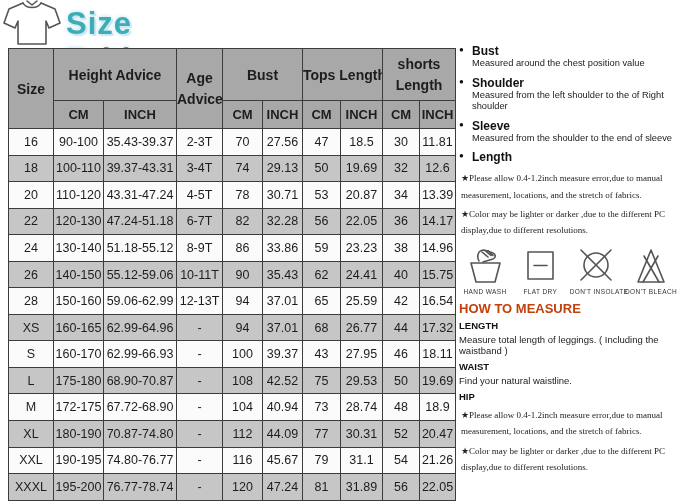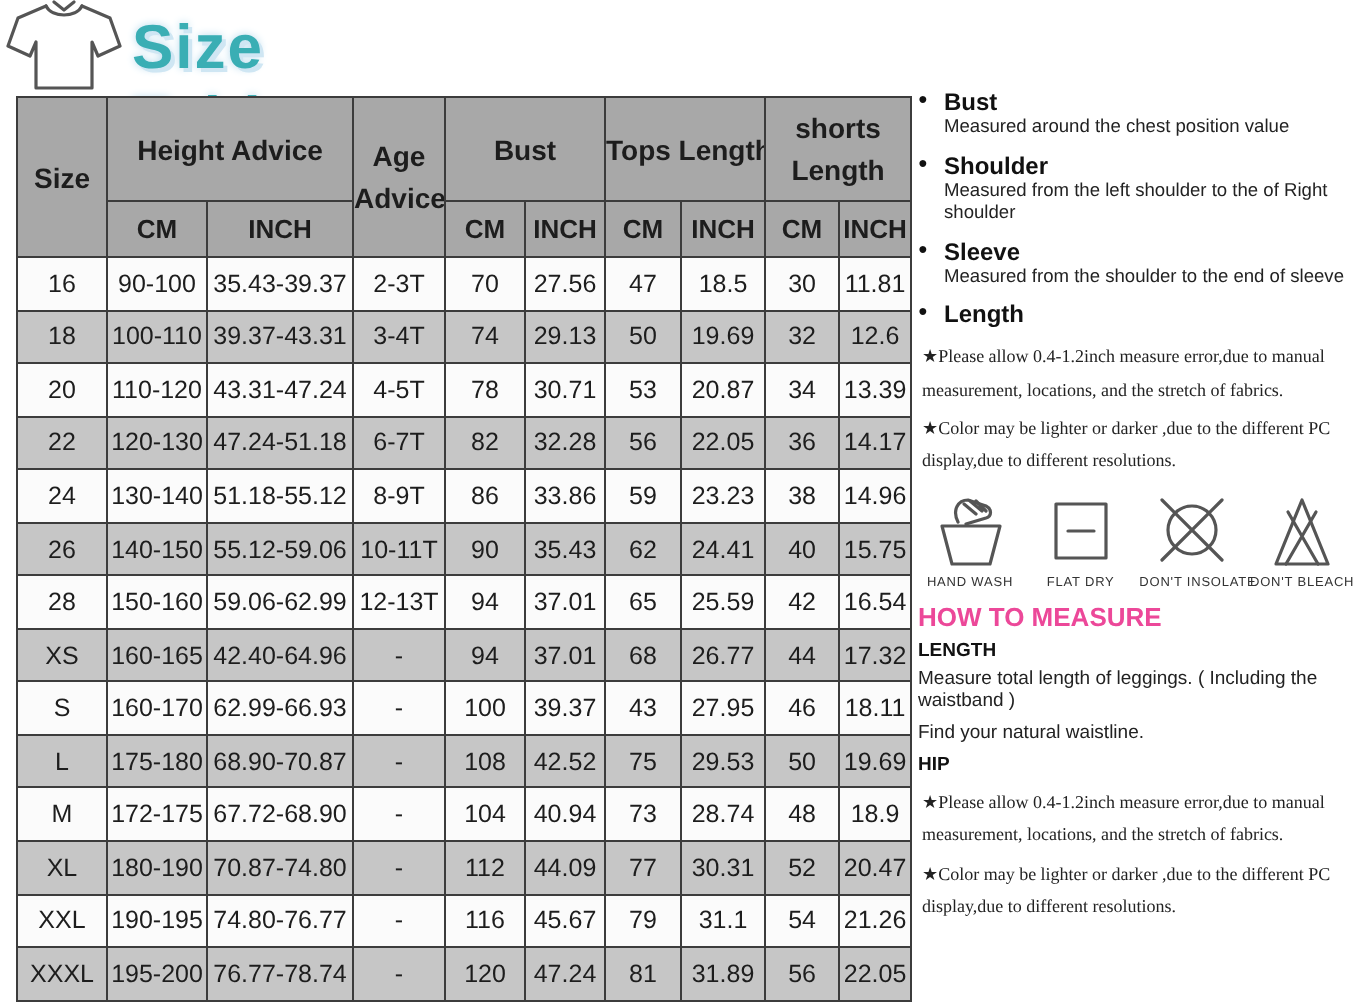--- a/index.html
+++ b/index.html
@@ -34,21 +34,21 @@
   .b-desc { font-family:Liberation Sans, sans-serif; font-size:9.3px; line-height:1.25;
             padding-left:13px; color:#222; }
   .note { font-family:"Liberation Serif", serif; font-size:9px; line-height:1.8; color:#222;
           margin:3px 0 0 2px; }
 
   .care-row { display:flex; justify-content:space-between; margin:8px 0 4px 0; }
   .care { width:52px; text-align:center; }
   .care svg { width:44px; height:40px; display:block; margin:0 auto; }
   .care-label { font-size:6.5px; letter-spacing:.4px; color:#333; margin-top:2px; white-space:nowrap; }
 
-  .htm-title { font-weight:bold; font-size:13px; margin:6px 0 4px 0; color:#ec4899; }
+  .htm-title { font-weight:bold; font-size:13px; margin:6px 0 4px 0; color:#c2410c; }
   .htm-item { margin-bottom:5px; }
   .htm-label { font-weight:bold; font-size:9.5px; margin-bottom:3px; }
   .htm-desc { font-size:9.5px; color:#222; }
   svg .ln { stroke:#555; stroke-width:1.6; fill:none; stroke-linecap:round; stroke-linejoin:round; }
 </style>
 </head>
 <body>
 
 <div id="stage">
 
@@ -181,21 +181,21 @@
           <td>94</td>
           <td>37.01</td>
           <td>65</td>
           <td>25.59</td>
           <td>42</td>
           <td>16.54</td>
         </tr>
         <tr class="alt">
           <td>XS</td>
           <td>160-165</td>
-          <td>42.40-64.96</td>
+          <td>62.99-64.96</td>
           <td>-</td>
           <td>94</td>
           <td>37.01</td>
           <td>68</td>
           <td>26.77</td>
           <td>44</td>
           <td>17.32</td>
         </tr>
         <tr>
           <td>S</td>
@@ -325,20 +325,21 @@
       </div>
     </div>
 
     <div class="htm-title">HOW TO MEASURE</div>
 
     <div class="htm-item">
       <div class="htm-label">LENGTH</div>
       <div class="htm-desc">Measure total length of leggings. ( Including the waistband )</div>
     </div>
     <div class="htm-item">
+      <div class="htm-label">WAIST</div>
       <div class="htm-desc">Find your natural waistline.</div>
     </div>
     <div class="htm-item">
       <div class="htm-label">HIP</div>
     </div>
 
     <div class="note">★Please allow 0.4-1.2inch measure error,due to manual measurement, locations, and the stretch of fabrics.</div>
     <div class="note">★Color may be lighter or darker ,due to the different PC display,due to different resolutions.</div>
   </div>
 

